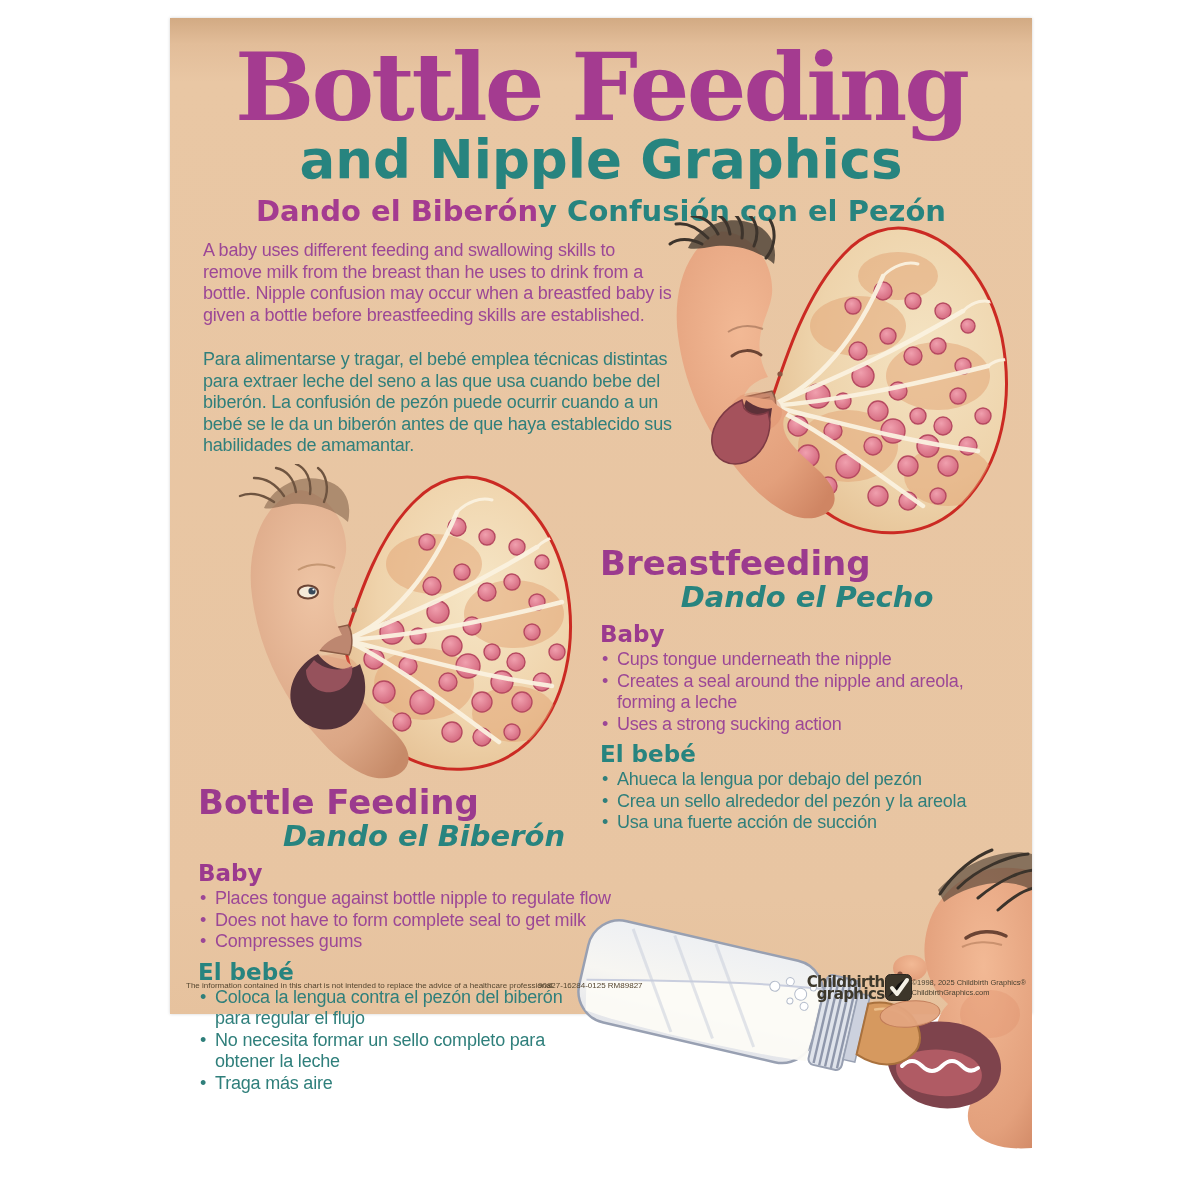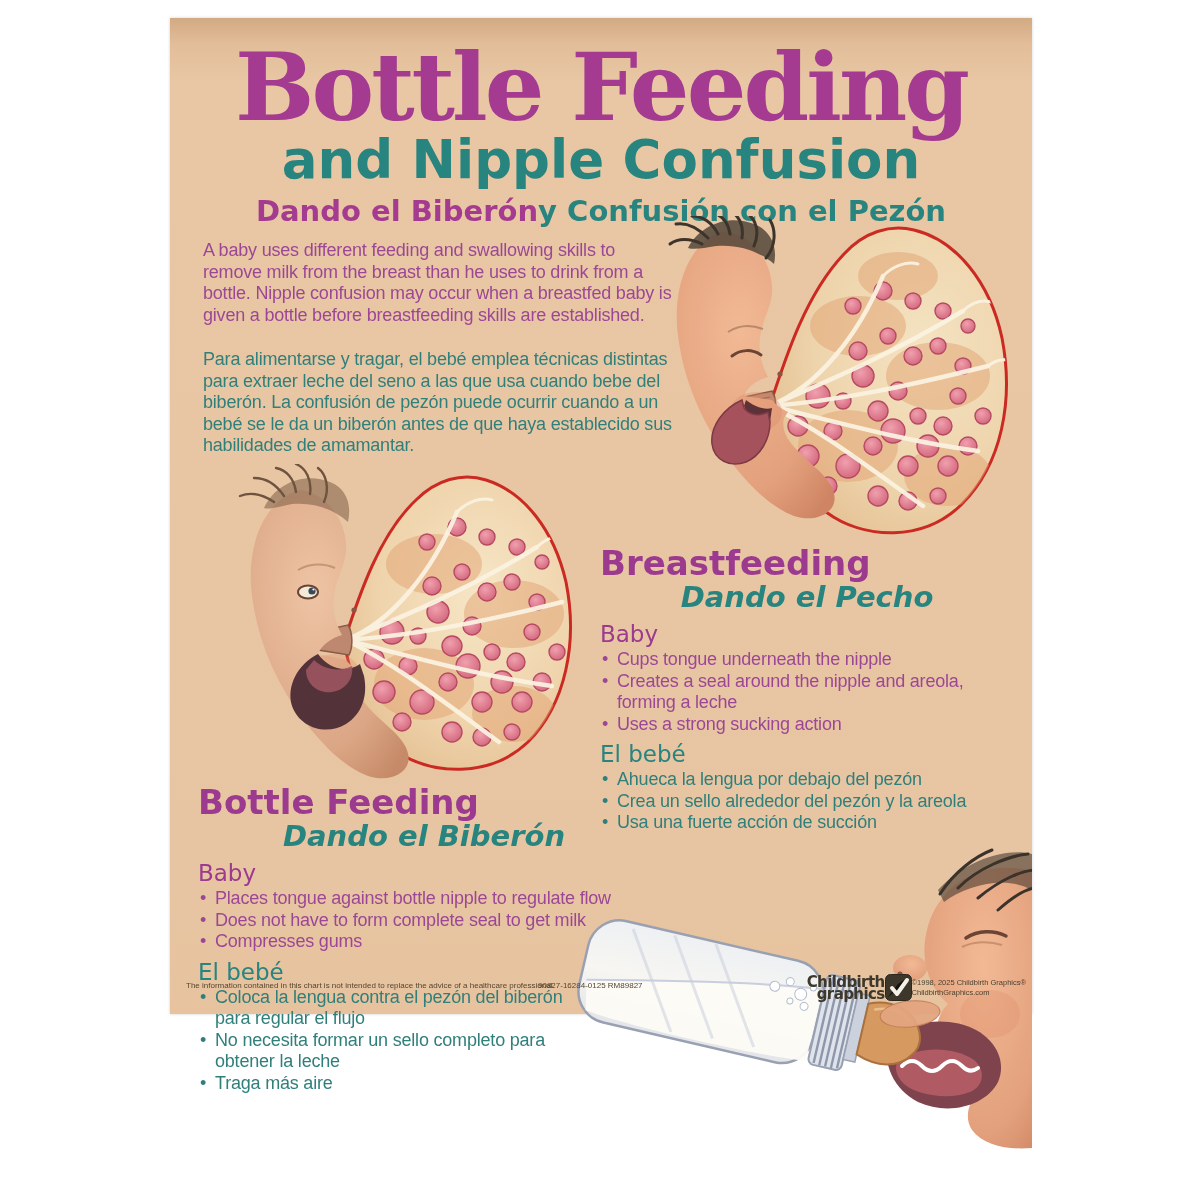--- a/index.html
+++ b/index.html
@@ -19,21 +19,21 @@
   .t3 .es1 { color:#a43b90; }
   .t3 .es2 { color:#27847f; margin-left:0; }
   .intro { left:33px; width:474px; font-size:18px; line-height:21.5px; letter-spacing:-0.2px; }
   .intro.en { top:222px; color:#9c4796; }
   .intro.es { top:331px; color:#2f7f7b; }
   .sec-block { text-align:left; z-index:2; }
   .sec-title { font-family:"DejaVu Sans", sans-serif; font-weight:bold; font-size:34px; line-height:36px;
                color:#9b3a8e; text-align:left; }
   .sec-sub   { font-family:"DejaVu Sans", sans-serif; font-weight:bold; font-style:italic; font-size:29px;
                line-height:32px; color:#27847f; text-align:center; margin-bottom:8px; }
-  .grp-head  { font-family:"DejaVu Sans", sans-serif; font-weight:normal; font-size:23px; line-height:26px; }
+  .grp-head  { font-family:"DejaVu Sans", sans-serif; font-weight:bold; font-size:23px; line-height:26px; }
   .grp-head.purple { color:#9b3a8e; }
   .grp-head.teal   { color:#27847f; }
   .blist { list-style:none; margin:2px 0 6px 0; }
   .blist li { position:relative; padding-left:17px; font-size:18px; line-height:21.5px; letter-spacing:-0.2px; }
   .blist li::before { content:"\2022"; position:absolute; left:2px; top:0; }
   .blist.purple li { color:#9c4796; }
   .blist.teal   li { color:#2f7f7b; }
   .bf-block { left:430px; top:527px; width:414px; }
   .bo-block { left:28px;  top:766px; width:452px; }
   .illus { position:absolute; z-index:1; }
@@ -45,21 +45,21 @@
                 font-size:15px; line-height:12px; color:#3d382b; letter-spacing:-0.6px; }
   .brand-copy { font-size:7.5px; line-height:9.5px; color:#4a4231; }
 </style>
 </head>
 <body>
 
 <div class="page">
   <div class="poster">
 
     <h1 class="abs ctr t1">Bottle Feeding</h1>
-    <h2 class="abs ctr t2">and Nipple Confusion</h2>
+    <h2 class="abs ctr t2">and Nipple Graphics</h2>
     <h3 class="abs ctr t3"><span class="es1">Dando el Biberón</span><span class="es2">y Confusión con el Pezón</span></h3>
 
     <p class="abs intro en">A baby uses different feeding and swallowing skills to remove milk from the breast than he uses to drink from a bottle. Nipple confusion may occur when a breastfed baby is given a bottle before breastfeeding skills are established.</p>
     <p class="abs intro es">Para alimentarse y tragar, el bebé emplea técnicas distintas para extraer leche del seno a las que usa cuando bebe del biberón. La confusión de pezón puede ocurrir cuando a un bebé se le da un biberón antes de que haya establecido sus habilidades de amamantar.</p>
 
     <svg class="illus" style="left:478px; top:198px;" width="372" height="336" viewBox="0 0 372 336">
       <defs>
         <radialGradient id="skinA" cx="40%" cy="35%" r="80%">
           <stop offset="0%" stop-color="#f2b995"></stop>
             <stop offset="70%" stop-color="#e3a07c"></stop>

